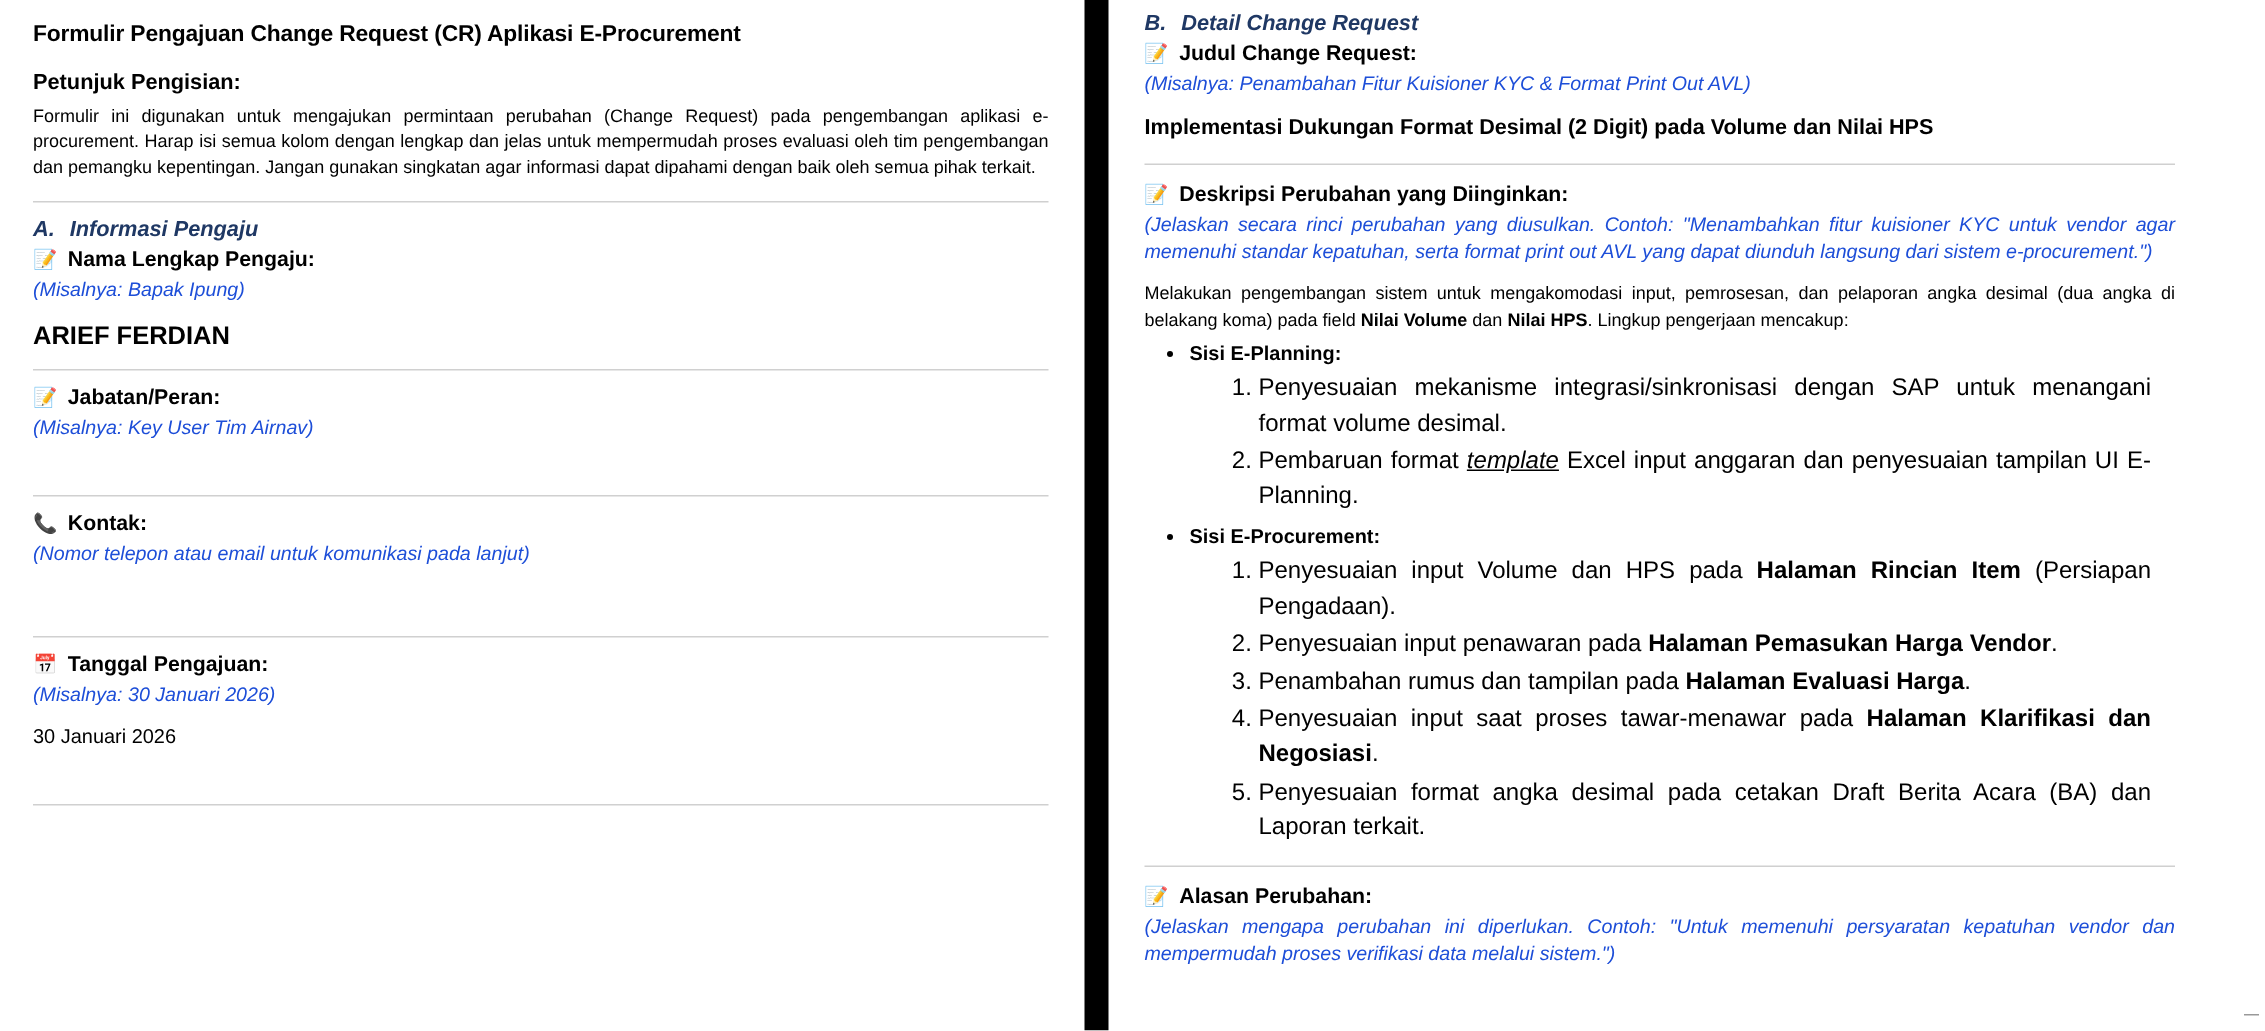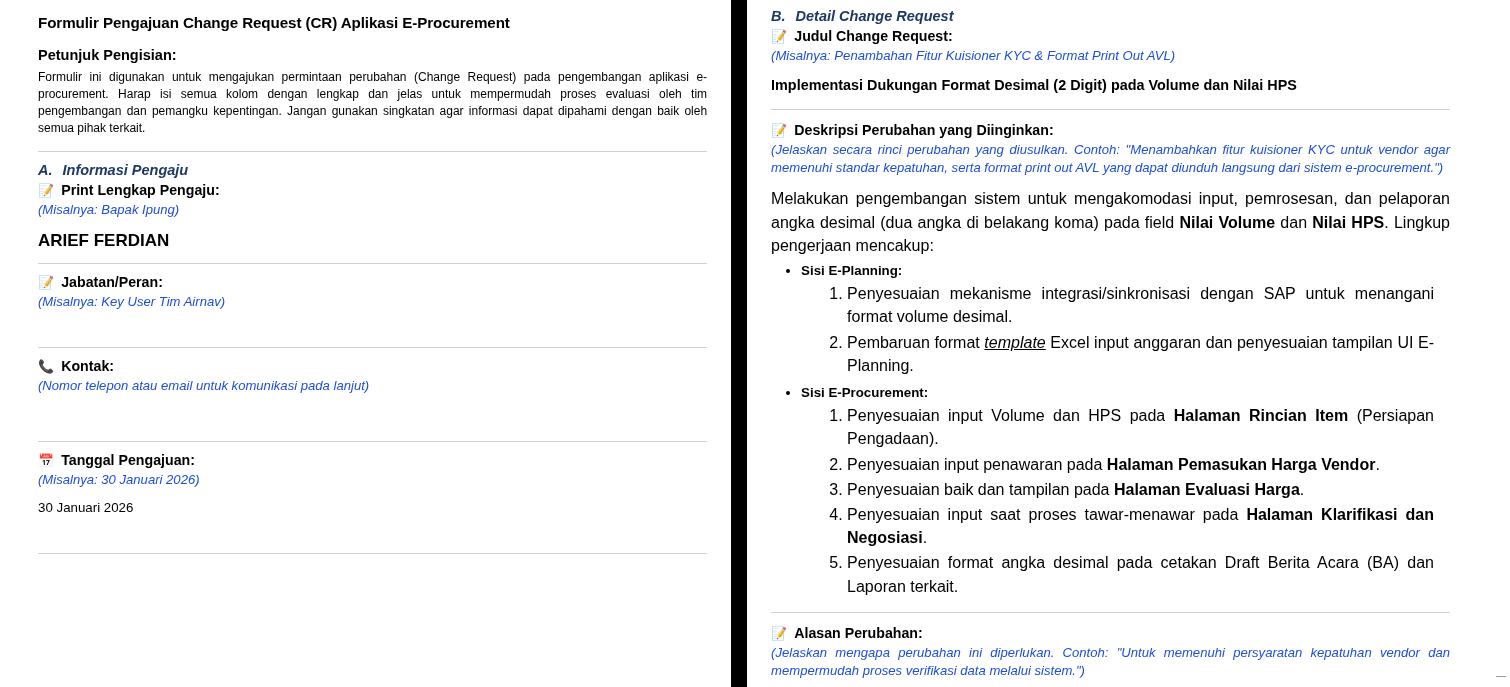--- a/index.html
+++ b/index.html
@@ -12,21 +12,20 @@
     font-family: "Liberation Sans", sans-serif;
     color: #000000;
     overflow: hidden;
   }
   .page {
     position: relative;
     width: 1510px;
     height: 687px;
     display: flex;
     flex-direction: row;
-    padding-left: 16px;
   }
   .col-left {
     width: 723px;
     padding: 12px 24px 0 22px;
     overflow: hidden;
   }
   .divider-vertical {
     width: 16px;
     background: #000000;
     flex: 0 0 16px;
@@ -109,21 +108,21 @@
   .ico-cal { color: #3f7fbf; }
 
   
   .rtitle-bold {
     font-size: 14.4px;
     font-weight: bold;
     margin: 10px 0 0 0;
     line-height: 1.4;
   }
   .body-just {
-    font-size: 16px;
+    font-size: 12px;
     line-height: 1.45;
     text-align: justify;
     margin: 0 0 4px 0;
   }
   ul.bullets {
     margin: 2px 0 0 0;
     padding-left: 30px;
   }
   ul.bullets > li {
     font-size: 13.3px;
@@ -171,21 +170,21 @@
     <p class="justified">Formulir ini digunakan untuk mengajukan permintaan perubahan (Change Request) pada pengembangan aplikasi e-procurement. Harap isi semua kolom dengan lengkap dan jelas untuk mempermudah proses evaluasi oleh tim pengembangan dan pemangku kepentingan. Jangan gunakan singkatan agar informasi dapat dipahami dengan baik oleh semua pihak terkait.</p>
 
     <hr class="rule thin-top">
 
     <div class="sec-letter">
       <span class="letter">A.</span><span>Informasi Pengaju</span>
     </div>
 
     <div class="field-label">
       <span class="ico ico-memo">📝</span>
-      <span>Print Lengkap Pengaju:</span>
+      <span>Nama Lengkap Pengaju:</span>
     </div>
     <div class="hint">(Misalnya: Bapak Ipung)</div>
     <div class="answer bold">ARIEF FERDIAN</div>
 
     <hr class="rule">
 
     <div class="field-label">
       <span class="ico ico-memo">📝</span>
       <span>Jabatan/Peran:</span>
     </div>
@@ -247,21 +246,21 @@
         <ol class="nums">
           <li><span>Penyesuaian mekanisme integrasi/sinkronisasi dengan SAP untuk menangani format volume desimal.</span></li>
           <li><span>Pembaruan format </span><span class="i">template</span><span> Excel input anggaran dan penyesuaian tampilan UI E-Planning.</span></li>
         </ol>
       </li>
       <li>
         <span>Sisi E-Procurement:</span>
         <ol class="nums">
           <li><span>Penyesuaian input Volume dan HPS pada </span><span class="b">Halaman Rincian Item</span><span> (Persiapan Pengadaan).</span></li>
           <li><span>Penyesuaian input penawaran pada </span><span class="b">Halaman Pemasukan Harga Vendor</span><span>.</span></li>
-          <li><span>Penyesuaian baik dan tampilan pada </span><span class="b">Halaman Evaluasi Harga</span><span>.</span></li>
+          <li><span>Penambahan rumus dan tampilan pada </span><span class="b">Halaman Evaluasi Harga</span><span>.</span></li>
           <li><span>Penyesuaian input saat proses tawar-menawar pada </span><span class="b">Halaman Klarifikasi dan Negosiasi</span><span>.</span></li>
           <li class="b"><span>Penyesuaian format angka desimal pada cetakan Draft Berita Acara (BA) dan Laporan terkait.</span></li>
         </ol>
       </li>
     </ul>
 
     <hr class="hr-right">
 
     <div class="field-label">
       <span class="ico ico-memo">📝</span>

